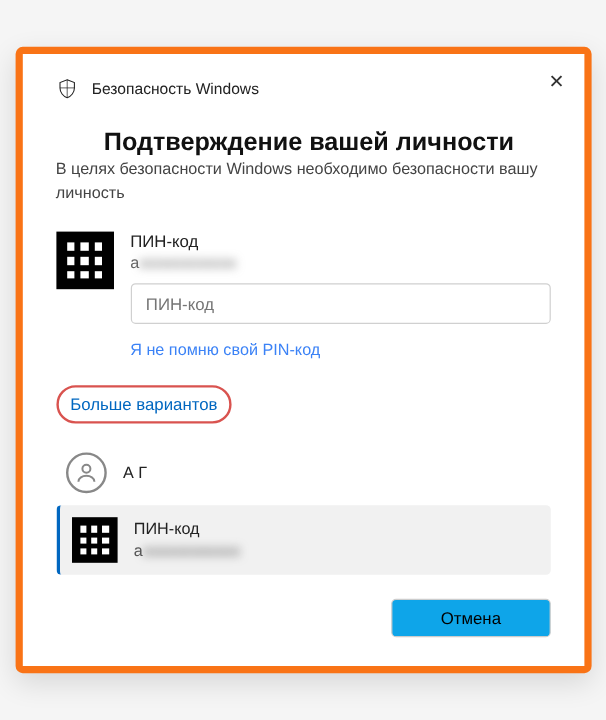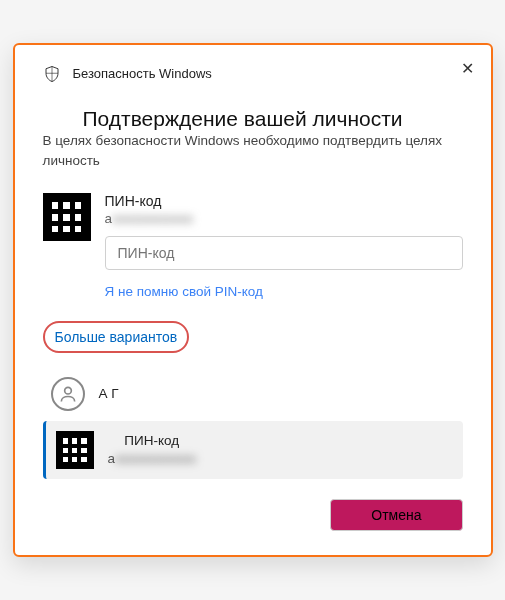--- a/index.html
+++ b/index.html
@@ -8,21 +8,21 @@
     background: #f5f5f5;
     width: 505px;
     height: 600px;
     display: flex;
     align-items: center;
     justify-content: center;
   }
   .dialog {
     width: 480px;
     background: #fff;
-    border: 2px solid #f97316;
+    border: 6px solid #f97316;
     border-radius: 6px;
     box-shadow: 0 8px 24px rgba(0,0,0,0.12);
     padding: 20px 28px 24px 28px;
     position: relative;
   }
   .header {
     display: flex;
     align-items: center;
     gap: 12px;
     margin-bottom: 24px;
@@ -30,21 +30,21 @@
   .header .shield { width: 18px; height: 18px; }
   .header .title { font-size: 13px; color: #222; }
   .close {
     position: absolute;
     top: 16px; right: 16px;
     font-size: 16px;
     color: #333;
     cursor: pointer;
     line-height: 1;
   }
-  .heading { font-size: 21px; font-weight: 400; color: #111; margin-bottom: 0; padding-left: 40px; }
+  .heading { font-size: 21px; font-weight: 700; color: #111; margin-bottom: 0; padding-left: 40px; }
   .subtext { font-size: 13.5px; color: #444; line-height: 1.5; margin-bottom: 22px; }
   .pin-block { display: flex; gap: 14px; margin-bottom: 6px; }
   .keypad-icon {
     width: 48px; height: 48px; background: #000;
     display: grid; grid-template-columns: repeat(3,1fr);
     grid-template-rows: repeat(3,1fr); gap: 5px; padding: 9px;
     flex-shrink: 0;
   }
   .keypad-icon .dot { background: #fff; }
   .option .keypad-icon { width: 38px; height: 38px; padding: 7px; gap: 4px; }
@@ -70,21 +70,21 @@
   .more-options {
     display: inline-block;
     color: #0067c0;
     font-size: 14px;
     border: 2px solid #d9534f;
     border-radius: 16px;
     padding: 6px 10px;
     cursor: pointer;
     margin-bottom: 14px;
   }
-  .options-list { margin-bottom: 20px; text-align: center; }
+  .options-list { margin-bottom: 20px; }
   .option {
     display: flex;
     align-items: center;
     gap: 14px;
     padding: 10px 8px;
     border-radius: 4px;
   }
   .option.selected {
     background: #f1f1f1;
     border-left: 3px solid #0067c0;
@@ -97,42 +97,42 @@
     display: flex; align-items: center; justify-content: center;
     flex-shrink: 0;
   }
   .avatar svg { width: 20px; height: 20px; }
   .opt-text { font-size: 13.5px; line-height: 1.35; }
   .opt-name { color: #222; }
   .opt-sub { color: #555; }
   .footer { display: flex; justify-content: flex-end; }
   .cancel-btn {
     border: 1px solid #ccc;
-    background: #be185d;
+    background: #0ea5e9;
     border-radius: 4px;
     padding: 7px 40px;
     font-size: 14px;
     cursor: pointer;
   }
 </style>
 </head>
 <body>
 
 <div class="dialog">
   <div class="header">
     <svg class="shield" viewBox="0 0 24 24">
       <path d="M12 2 L20 5 V11 C20 16 16.5 20.5 12 22 C7.5 20.5 4 16 4 11 V5 Z" fill="none" stroke="#222" stroke-width="1.2"></path>
       <path d="M12 2 L12 22 M4 11 H20" stroke="#222" stroke-width="0.8"></path>
     </svg>
     <span class="title">Безопасность Windows</span>
   </div>
   <div class="close">✕</div>
 
   <div class="heading">Подтверждение вашей личности</div>
-  <div class="subtext">В целях безопасности Windows необходимо подтвердить целях личность</div>
+  <div class="subtext">В целях безопасности Windows необходимо безопасности вашу личность</div>
 
   <div class="pin-block">
     <div class="keypad-icon">
       <div class="dot"></div>
         <div class="dot"></div>
         <div class="dot"></div>
       <div class="dot"></div>
         <div class="dot"></div>
         <div class="dot"></div>
       <div class="dot"></div>

